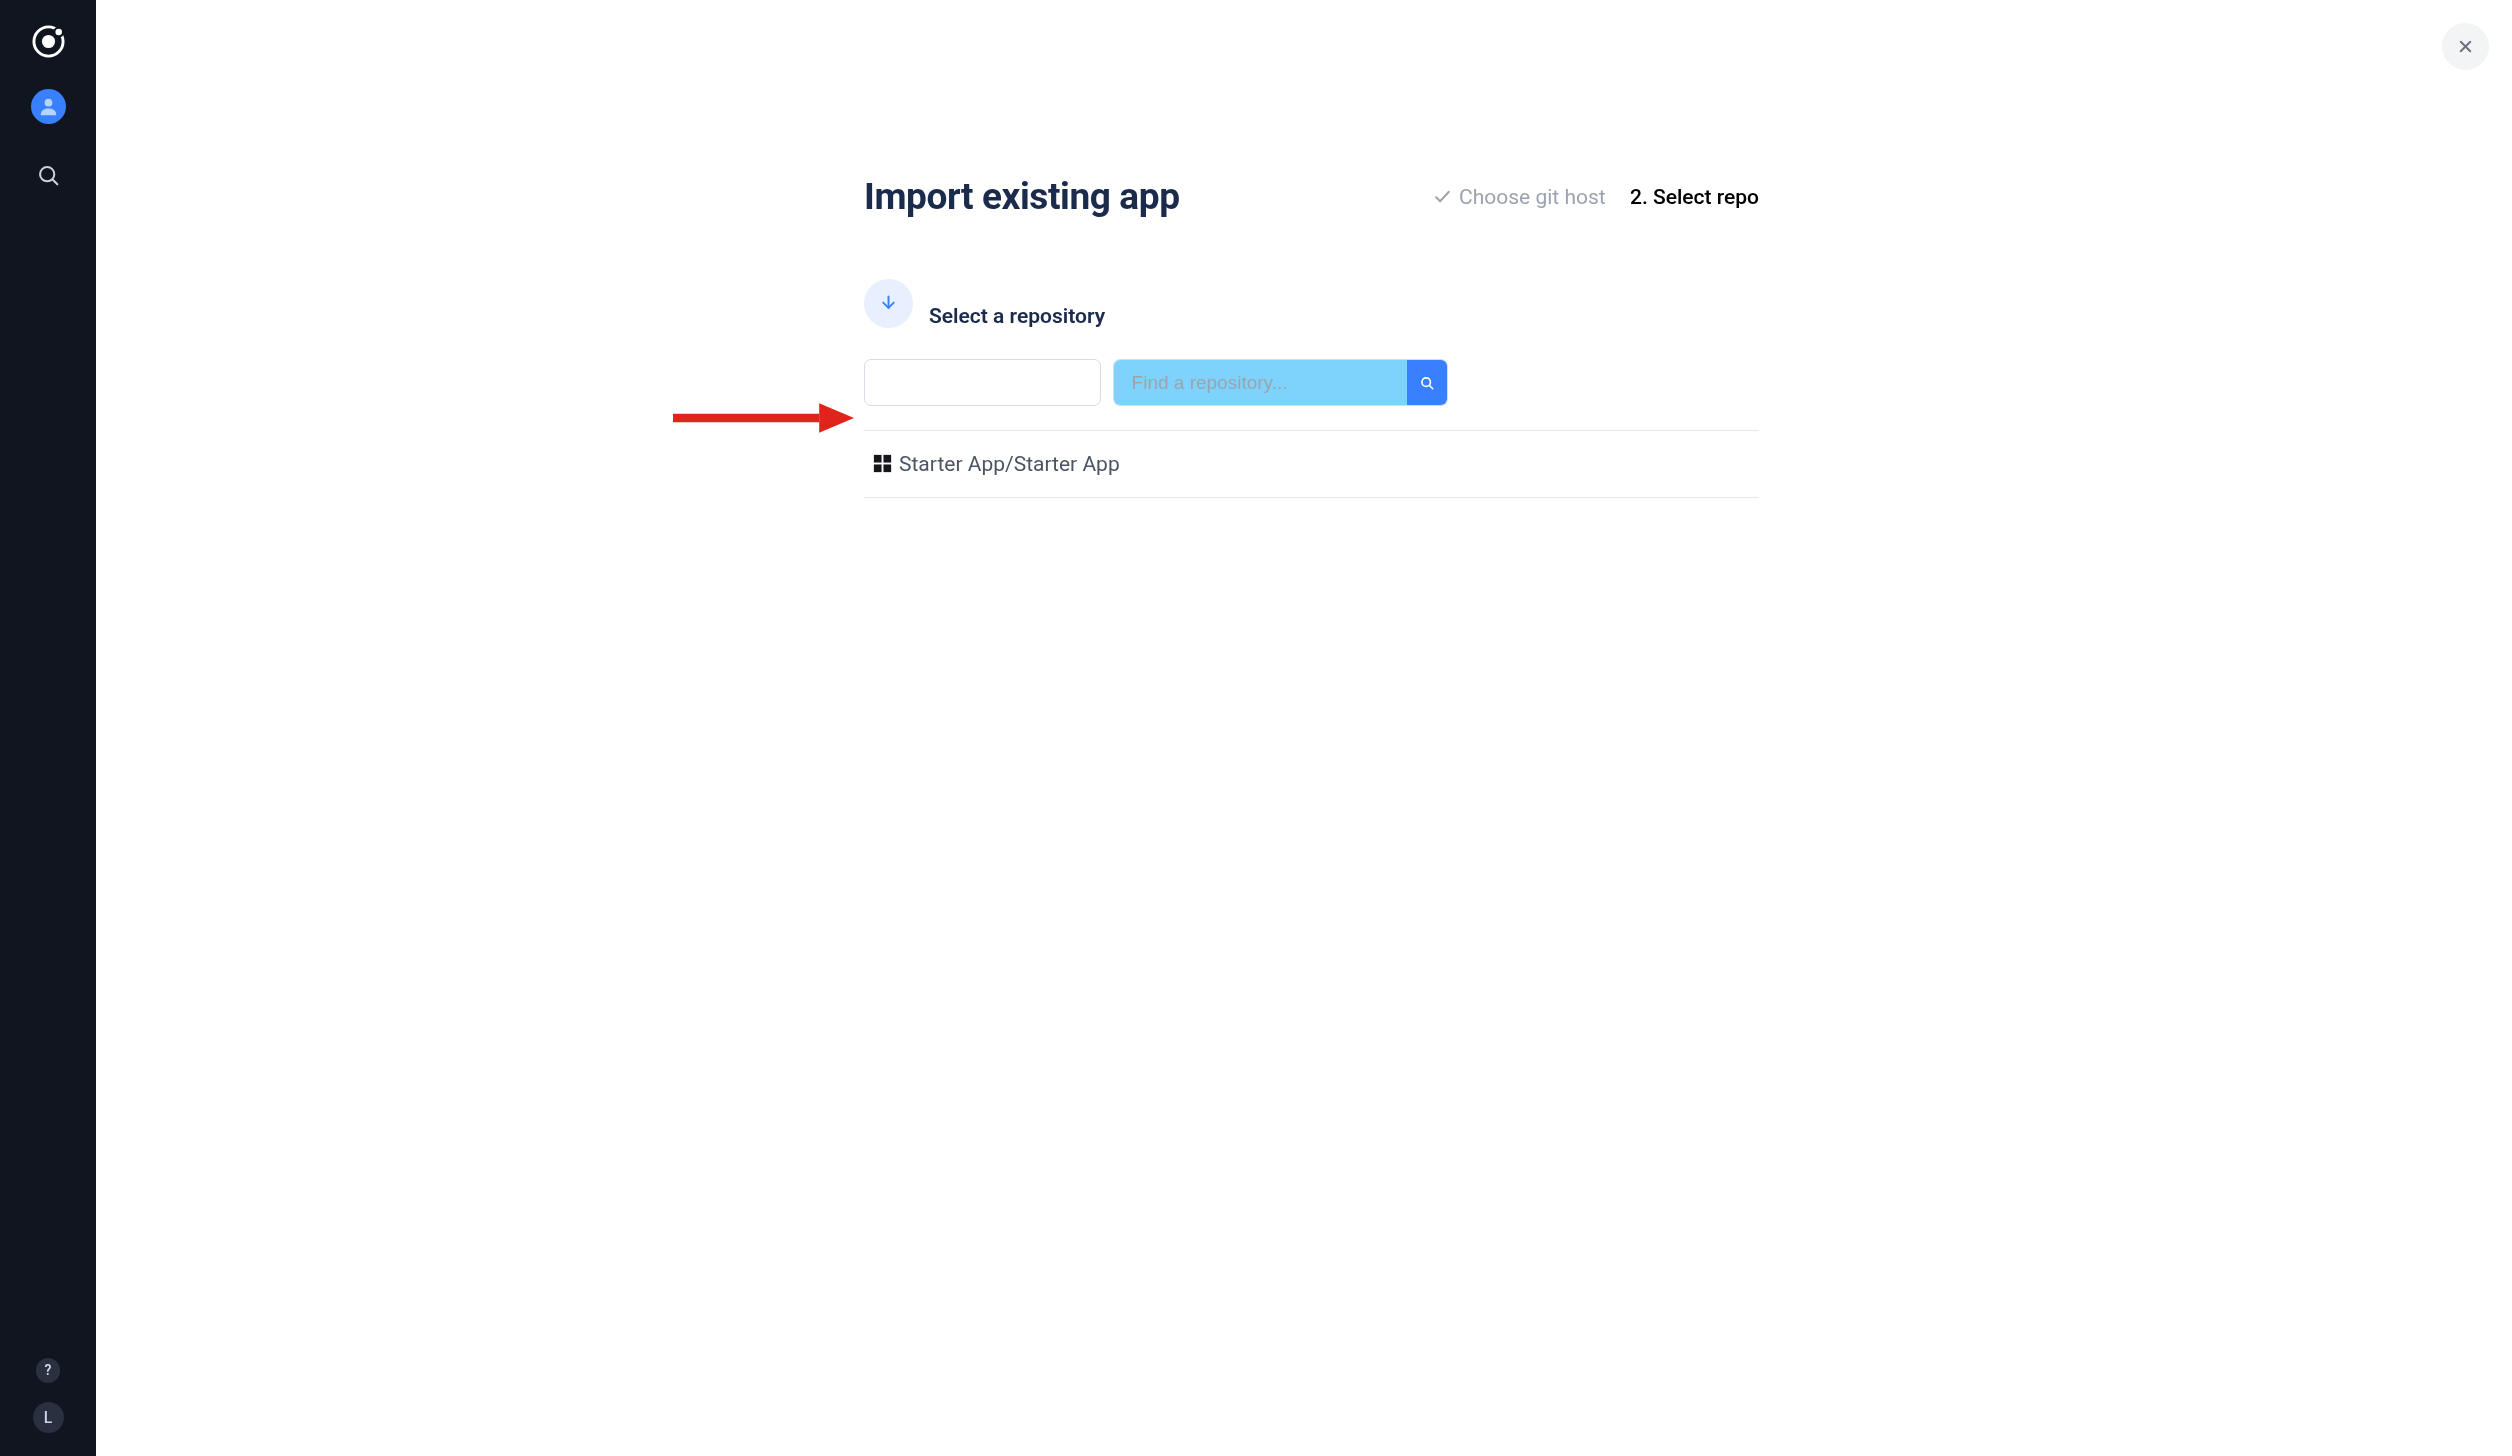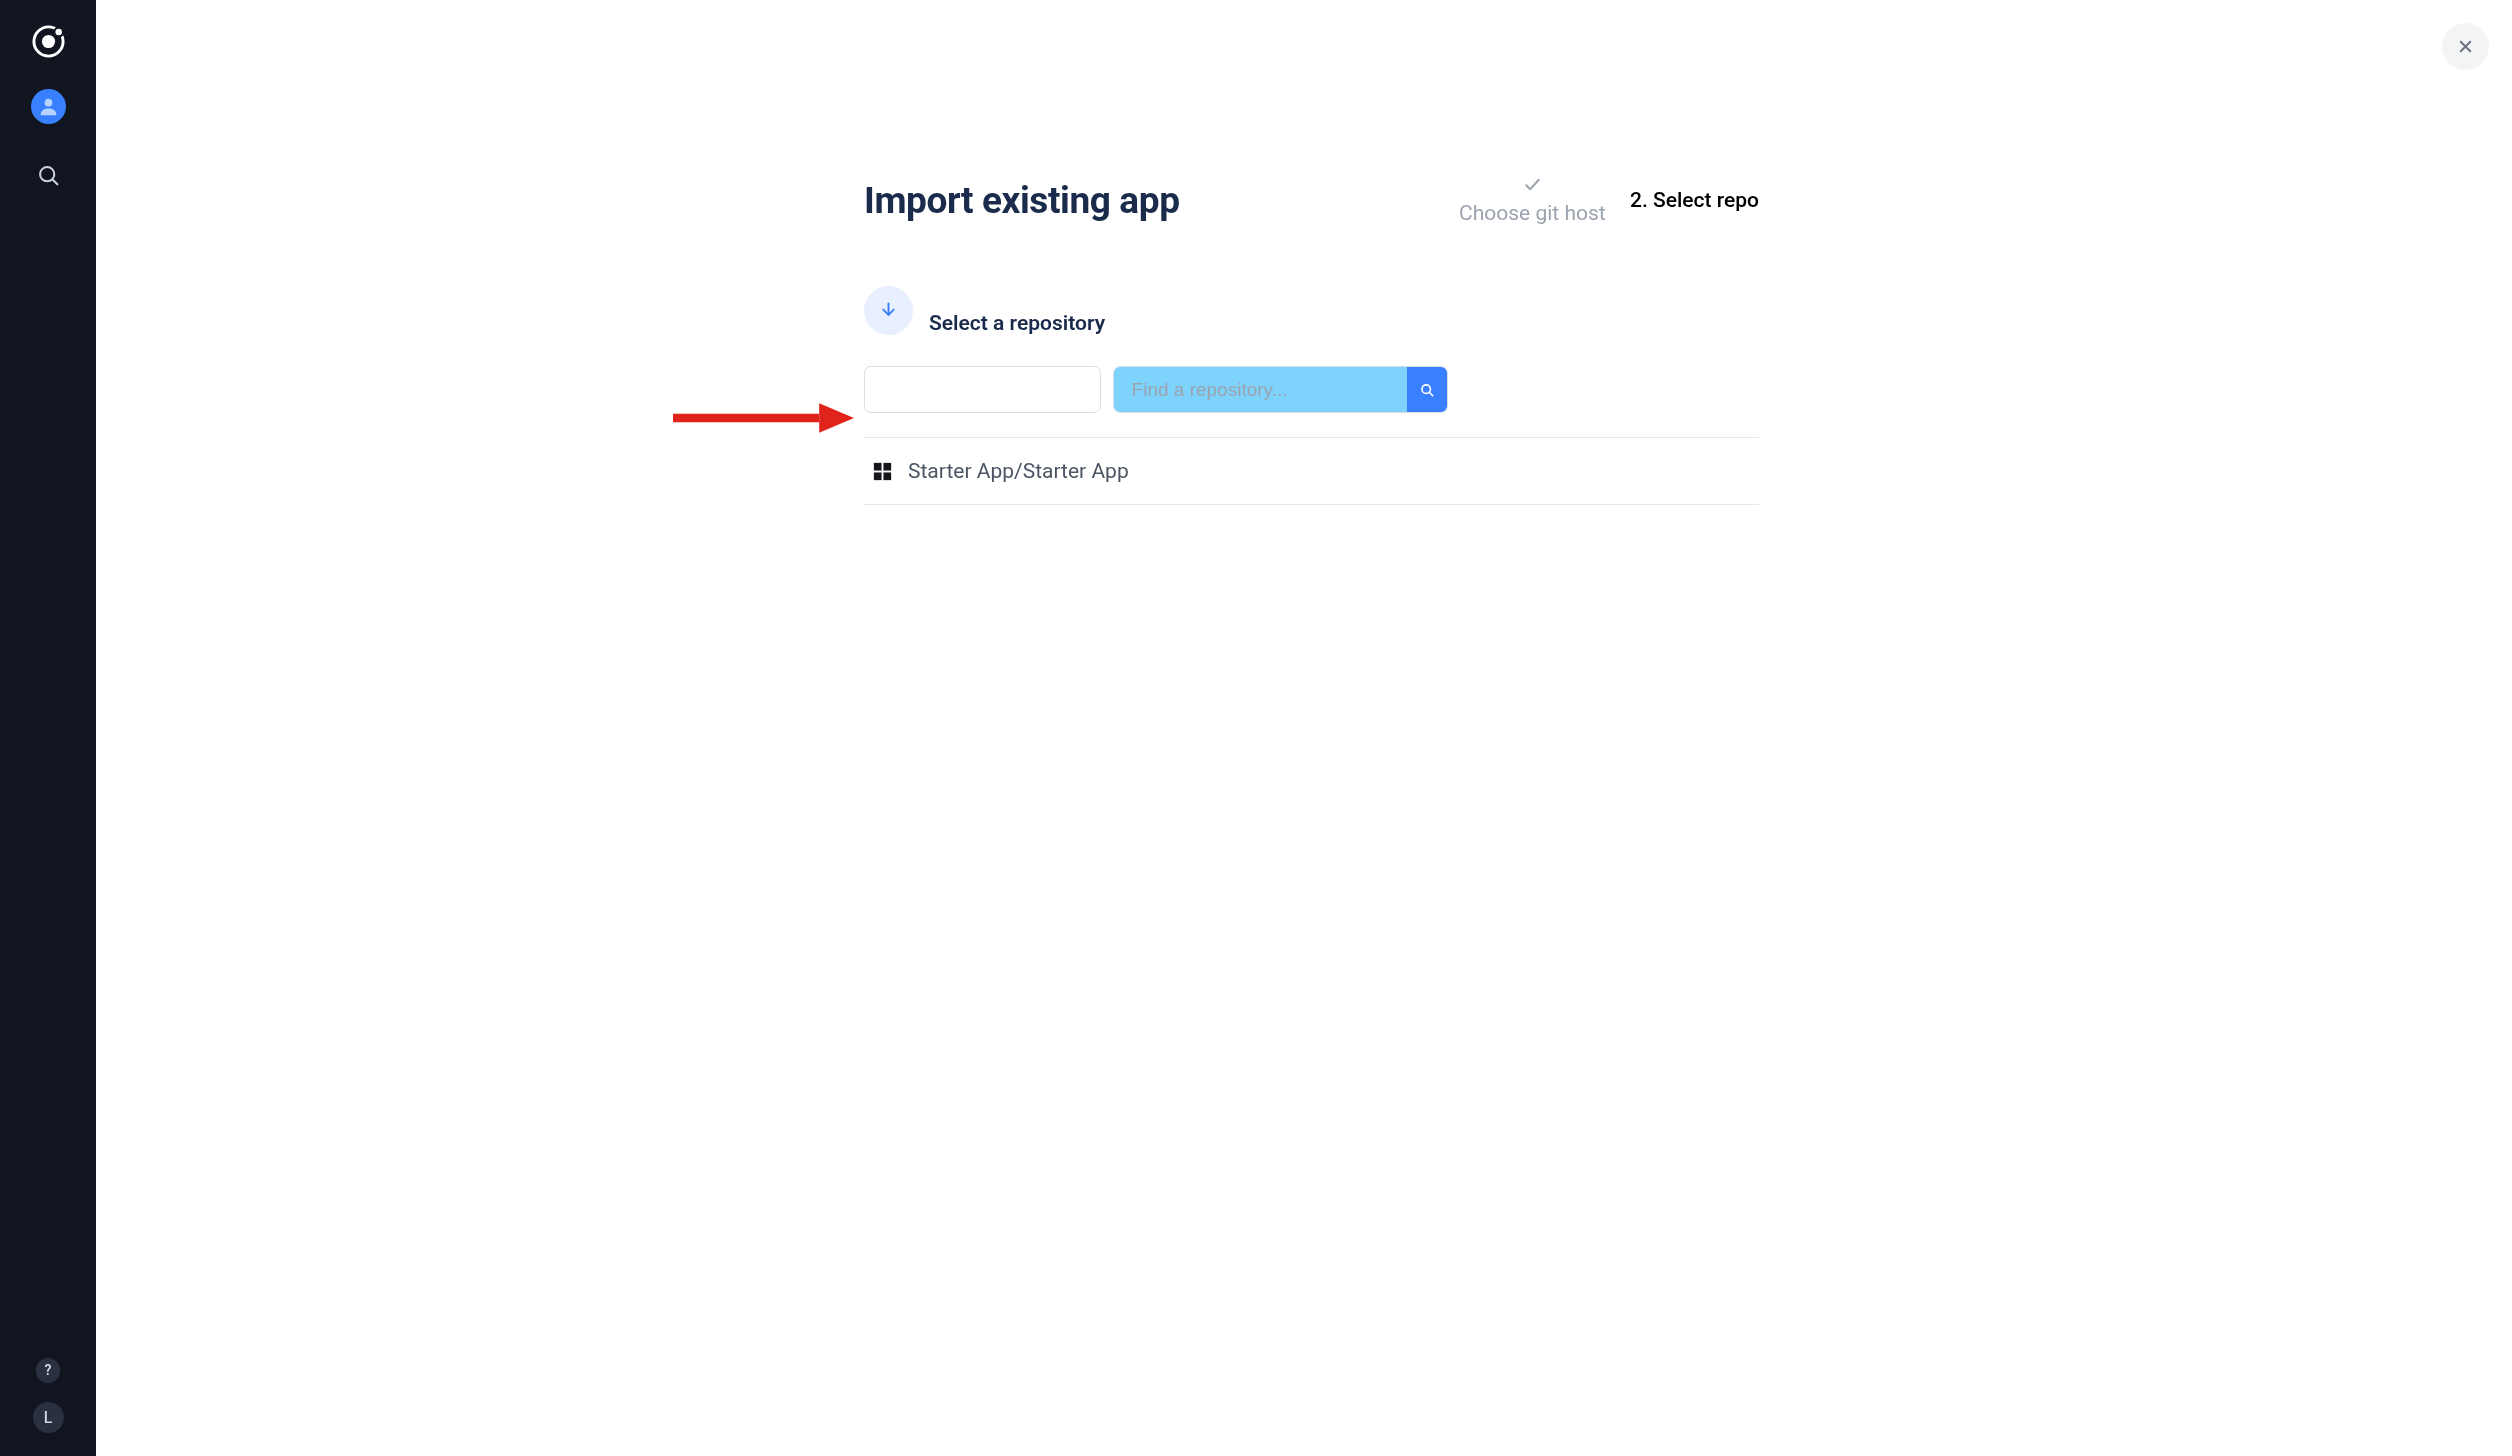--- a/index.html
+++ b/index.html
@@ -126,21 +126,20 @@
       display: flex;
       align-items: center;
       gap: 24.4px;
       font-size: 21px;
     }
     .step-complete {
       display: flex;
       align-items: center;
       gap: 7px;
       color: #9ca3af;
-      flex-direction: column;
     }
     .step-complete svg { width: 19px; height: 19px; }
     .step-active {
       color: #000000;
       font-weight: 500;
     }
 
     .section-head {
       display: flex;
       align-items: flex-end;
@@ -202,22 +201,22 @@
       color: #ffffff;
       cursor: pointer;
       border: none;
     }
 
     .repo-list {
       border-top: 0.9px solid #e5e8ef;
     }
     .repo-item {
       display: flex;
-      align-items: flex-end;
-      gap: 14px;
+      align-items: flex-start;
+      gap: 5px;
       padding: 21px 7px;
       border-bottom: 0.9px solid #e5e8ef;
       cursor: pointer;
     }
     .repo-icon {
       width: 23px;
       height: 23px;
       display: flex;
       align-items: center;
       justify-content: center;

